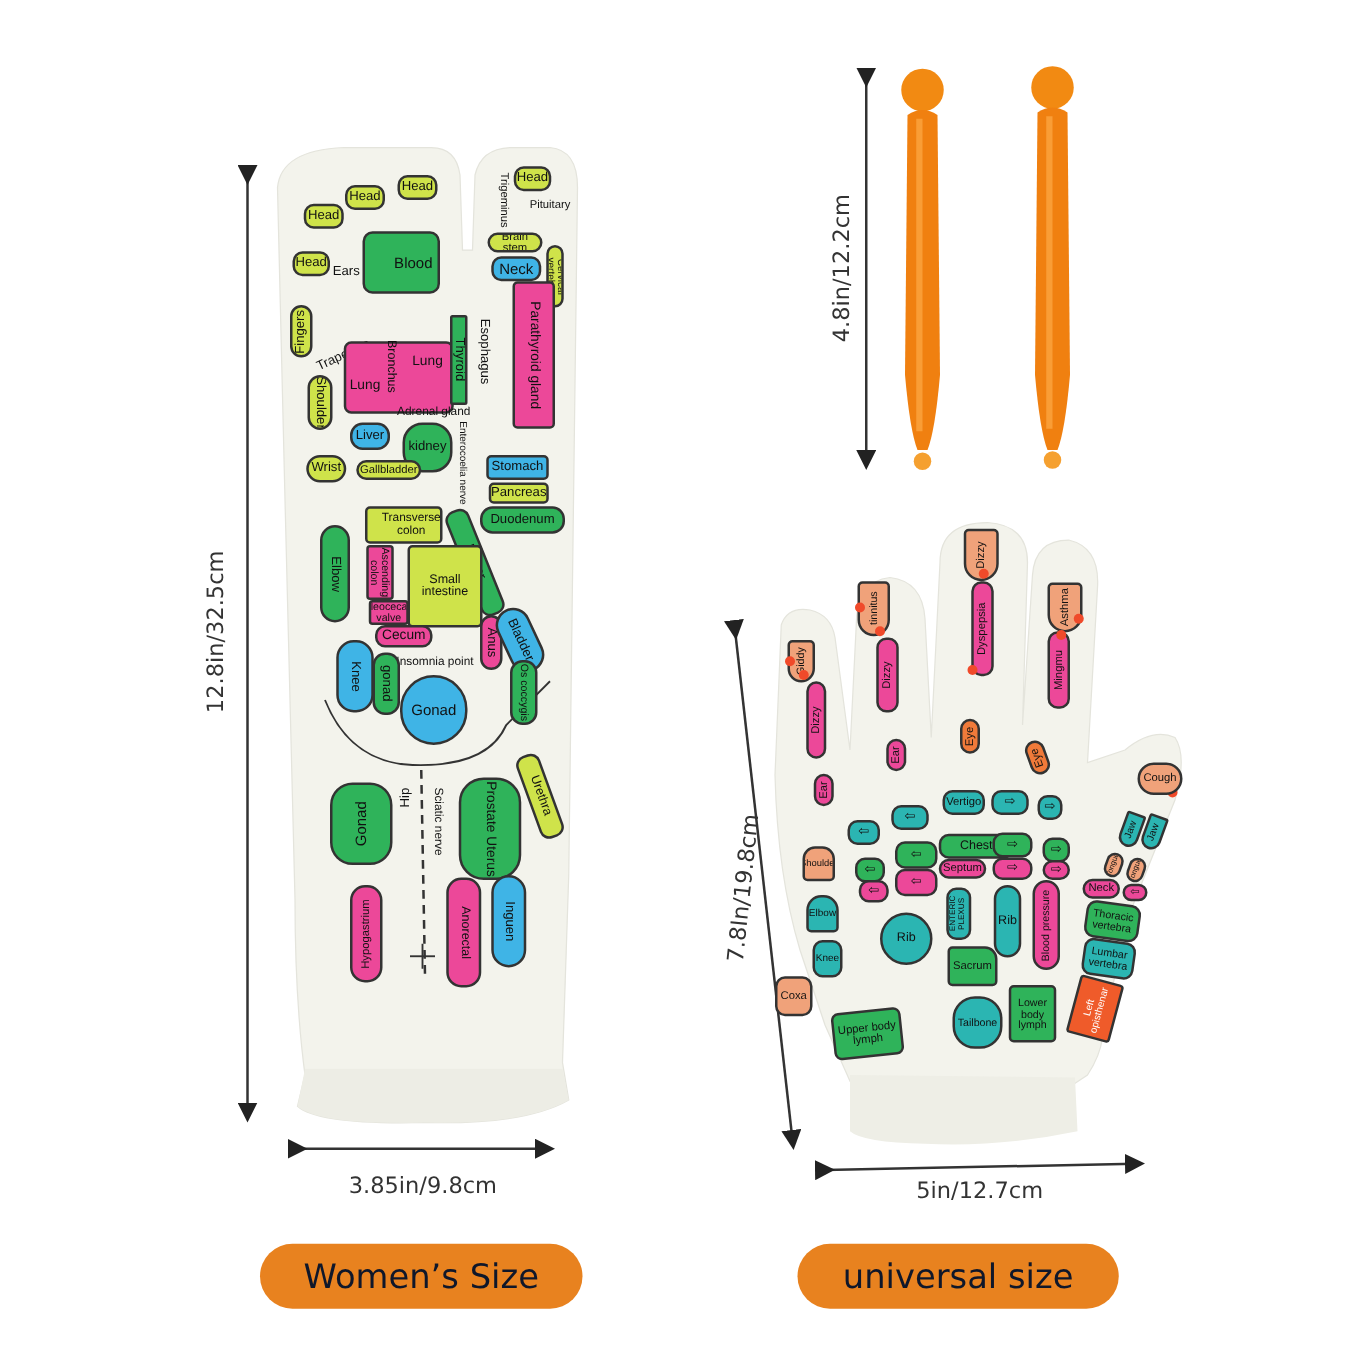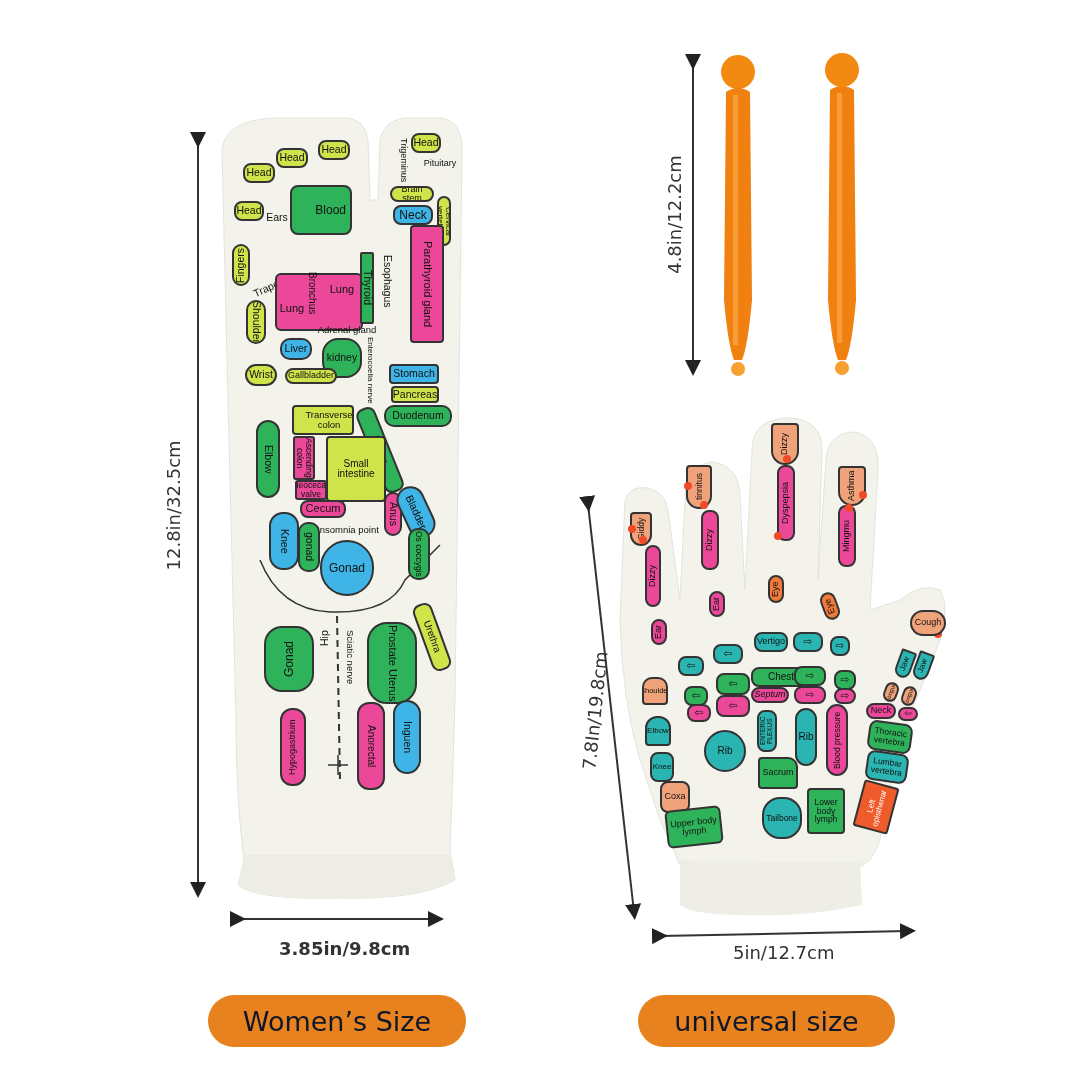--- a/index.html
+++ b/index.html
@@ -55,21 +55,21 @@
     <rect x="837" y="93" width="5" height="250" fill="#ffb050" opacity="0.6"></rect>
     <circle cx="842" cy="368" r="7" fill="#f5a030"></circle>
   </g>
 
   <path d="M625,500 Q630,485 648,488 Q665,492 668,510 L680,600 L685,500 Q685,465 712,462 Q738,465 740,495 L745,590 L752,450 Q752,418 790,418 Q822,420 822,450 L818,580 L826,460 Q828,432 855,432 Q880,438 878,470 L870,610 L900,600 Q922,582 940,590 Q950,605 940,640 L900,740 L882,830 Q880,845 870,860 L855,870 Q800,880 740,878 Q690,876 680,865 L660,820 L640,760 Q622,700 620,620 Z" fill="#f3f3ec" stroke="#e4e4dc" stroke-width="1"></path>
 
   <path d="M680,860 L860,862 L862,905 Q800,918 740,915 Q690,914 680,905 Z" fill="#eeeee6"></path>
 </svg>
 
 <div class="abs dimtext vert" style="left:113px;top:500px;width:120px;text-align:center;">12.8in/32.5cm</div>
-<div class="abs dimtext" style="left:279px;top:938px;font-weight:bold;">3.85in/9.8cm</div>
+<div class="abs dimtext" style="left:279px;top:938px;">3.85in/9.8cm</div>
 <div class="abs dimtext vert" style="left:614px;top:204px;width:120px;text-align:center;">4.8in/12.2cm</div>
 <div class="abs dimtext" style="left:535px;top:700px;width:120px;text-align:center;transform:rotate(-84deg);">7.8In/19.8cm</div>
 <div class="abs dimtext" style="left:733px;top:942px;">5in/12.7cm</div>
 
 <div>
   <div class="lbl lg" style="left:243px;top:163px;width:32px;height:20px;">Head</div>
   <div class="lbl lg" style="left:276px;top:148px;width:32px;height:20px;">Head</div>
   <div class="lbl lg" style="left:318px;top:140px;width:32px;height:20px;">Head</div>
   <div class="lbl lg" style="left:234px;top:201px;width:30px;height:20px;">Head</div>
   <div class="lbl lg" style="left:411px;top:133px;width:30px;height:20px;">Head</div>
@@ -160,21 +160,21 @@
   <div class="lbl t" style="left:754px;top:632px;width:34px;height:20px;font-size:9px;">Vertigo</div>
   <div class="lbl t" style="left:793px;top:632px;width:30px;height:20px;">⇨</div>
   <div class="lbl t" style="left:830px;top:636px;width:20px;height:20px;">⇨</div>
 
   <div class="lbl o" style="left:642px;top:677px;width:26px;height:28px;border-radius:10px 10px 4px 4px;font-size:7.5px;">Shoulder</div>
   <div class="lbl g" style="left:684px;top:686px;width:24px;height:20px;">⇦</div>
   <div class="lbl y" style="left:687px;top:704px;width:24px;height:18px;">⇦</div>
   <div class="lbl g" style="left:716px;top:673px;width:34px;height:22px;">⇦</div>
   <div class="lbl y" style="left:716px;top:695px;width:34px;height:22px;">⇦</div>
   <div class="lbl g" style="left:751px;top:667px;width:60px;height:20px;font-size:10px;">Chest</div>
-  <div class="lbl y" style="left:751px;top:687px;width:38px;height:16px;font-size:9px;font-style:italic;">Septum</div>
+  <div class="lbl y" style="left:751px;top:687px;width:38px;height:16px;font-size:9px;">Septum</div>
   <div class="lbl g" style="left:794px;top:666px;width:32px;height:20px;">⇨</div>
   <div class="lbl y" style="left:794px;top:686px;width:32px;height:18px;">⇨</div>
   <div class="lbl g" style="left:834px;top:670px;width:22px;height:20px;">⇨</div>
   <div class="lbl y" style="left:834px;top:688px;width:22px;height:16px;">⇨</div>
 
   <div class="lbl o" style="left:910px;top:610px;width:36px;height:26px;border-radius:13px;font-size:9px;">Cough</div>
   <div class="lbl t rot90" style="left:897px;top:650px;width:16px;height:28px;border-radius:8px 8px 2px 2px;font-size:8px;transform:rotate(200deg);">Jaw</div>
   <div class="lbl t rot90" style="left:915px;top:652px;width:16px;height:28px;border-radius:8px 8px 2px 2px;font-size:8px;transform:rotate(200deg);">Jaw</div>
   <div class="lbl o rot90" style="left:884px;top:682px;width:14px;height:20px;font-size:6px;transform:rotate(200deg);">Tongue</div>
   <div class="lbl o rot90" style="left:902px;top:686px;width:14px;height:20px;font-size:6px;transform:rotate(200deg);">Tongue</div>
@@ -183,21 +183,21 @@
 
   <div class="lbl t" style="left:645px;top:716px;width:26px;height:30px;border-radius:12px 12px 4px 4px;font-size:8px;">Elbow</div>
   <div class="lbl t" style="left:704px;top:730px;width:42px;height:42px;border-radius:21px;font-size:10px;">Rib</div>
   <div class="lbl t rot90" style="left:757px;top:710px;width:20px;height:42px;font-size:6.5px;transform:rotate(180deg);">ENTERIC PLEXUS</div>
   <div class="lbl t" style="left:795px;top:708px;width:22px;height:58px;border-radius:11px;font-size:10px;">Rib</div>
   <div class="lbl y rot90" style="left:826px;top:704px;width:22px;height:72px;border-radius:11px;font-size:8.5px;transform:rotate(180deg);">Blood pressure</div>
   <div class="lbl g" style="left:868px;top:722px;width:44px;height:30px;font-size:8.5px;transform:rotate(8deg);">Thoracic vertebra</div>
   <div class="lbl t" style="left:650px;top:752px;width:24px;height:30px;font-size:8px;">Knee</div>
   <div class="lbl g" style="left:758px;top:757px;width:40px;height:32px;font-size:9px;border-radius:4px 10px 4px 4px;">Sacrum</div>
   <div class="lbl t" style="left:866px;top:752px;width:42px;height:30px;font-size:8.5px;transform:rotate(8deg);">Lumbar vertebra</div>
-  <div class="lbl o" style="left:660px;top:781px;width:30px;height:32px;border-radius:8px;font-size:9px;">Coxa</div>
+  <div class="lbl o" style="left:620px;top:781px;width:30px;height:32px;border-radius:8px;font-size:9px;">Coxa</div>
   <div class="lbl t" style="left:762px;top:797px;width:40px;height:42px;border-radius:18px;font-size:8.5px;">Tailbone</div>
   <div class="lbl g" style="left:807px;top:788px;width:38px;height:46px;border-radius:4px;font-size:8.5px;">Lower body lymph</div>
   <div class="lbl r rot90" style="left:858px;top:783px;width:36px;height:48px;border-radius:3px;font-size:8px;transform:rotate(195deg);">Left opisthenar</div>
   <div class="lbl g" style="left:666px;top:808px;width:56px;height:38px;border-radius:6px;font-size:9px;transform:rotate(-6deg);">Upper body lymph</div>
 </div>
 
 <div class="pill" style="left:208px;top:995px;width:258px;">Women’s Size</div>
 <div class="pill" style="left:638px;top:995px;width:257px;">universal size</div>
 
 </body></html>

